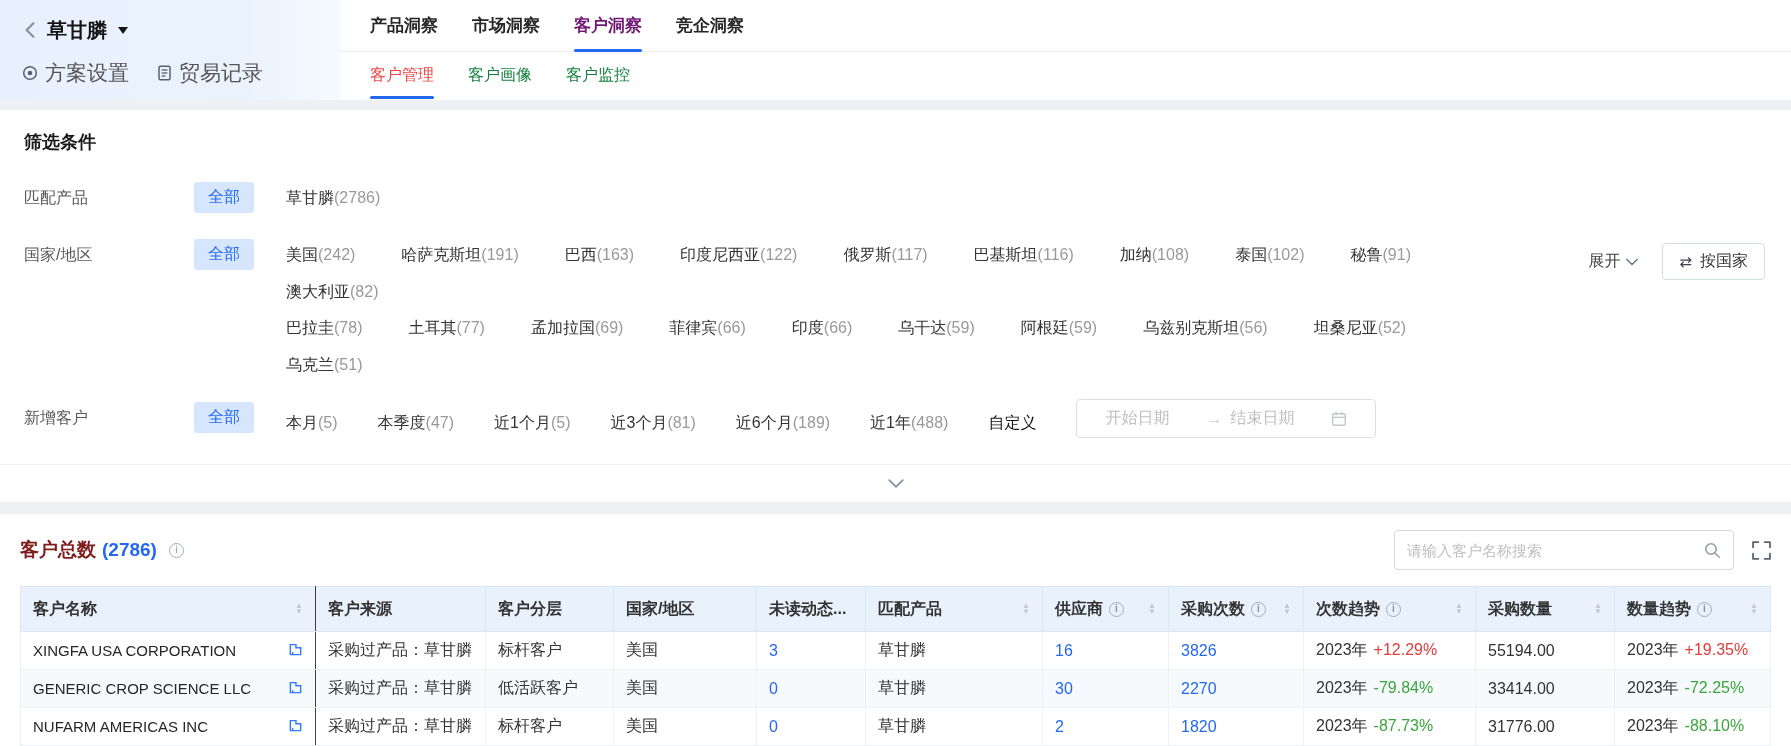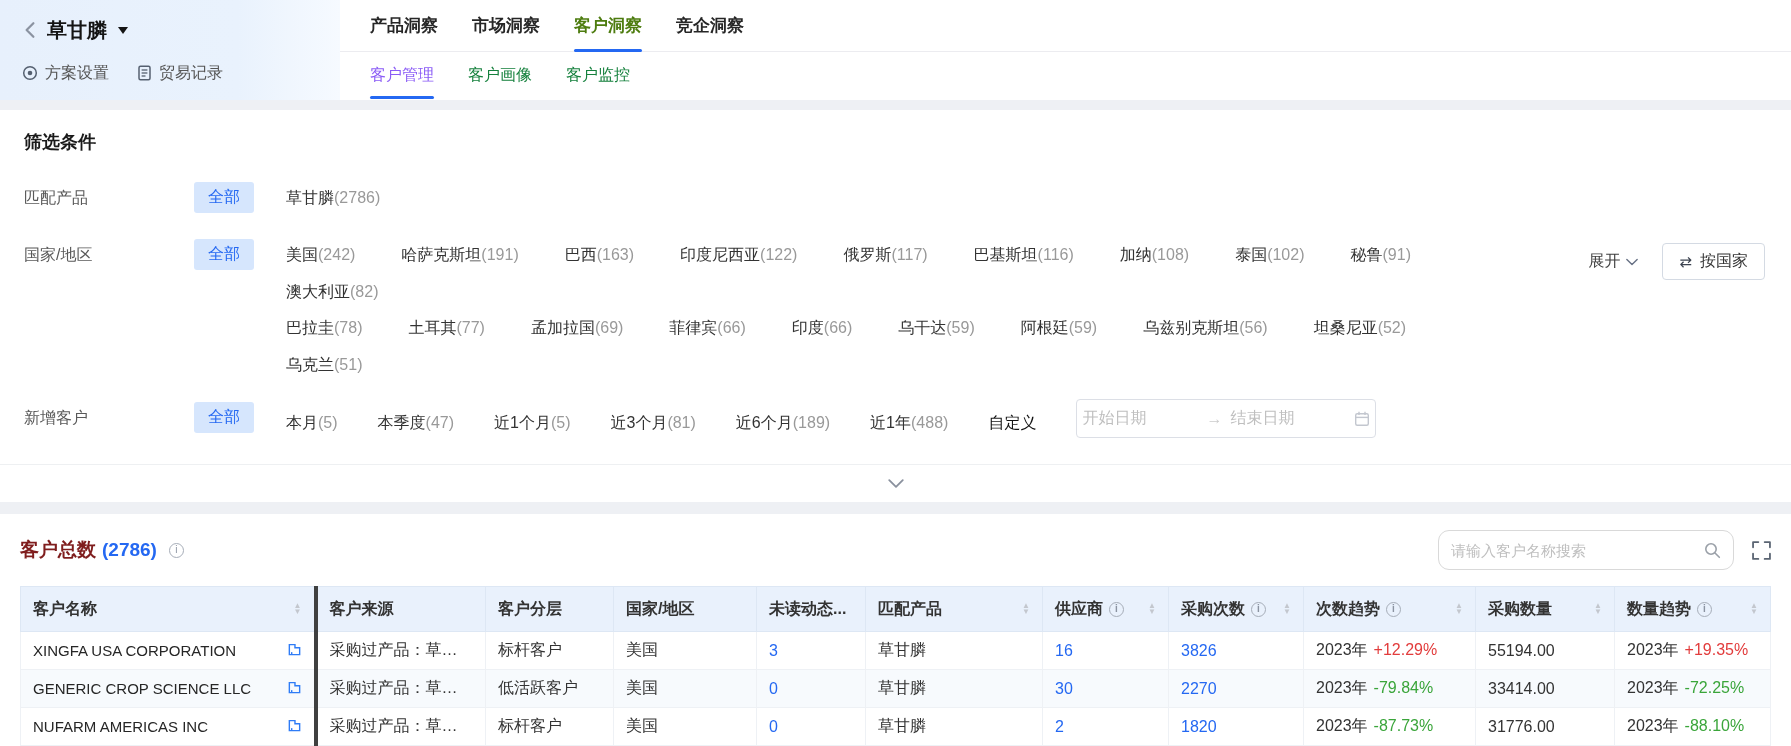--- a/index.html
+++ b/index.html
@@ -7,73 +7,73 @@
     font-family:"Liberation Sans","DejaVu Sans",sans-serif;color:#333;font-size:16px}
 
   
   .topbar{display:flex;height:100px;background:#fff}
   .topbar-left{width:340px;flex:none;background:linear-gradient(90deg,#e7f0fc 0%,#e9f2fd 70%,#f6faff 100%);padding:10px 0 0 22px}
   .tl-row1{display:flex;align-items:center;height:40px;gap:9px}
   .back-btn{display:flex;align-items:center;cursor:pointer}
   .product-name{font-size:20px;font-weight:700;color:#141414}
   .caret-down{width:0;height:0;border:5px solid transparent;border-top:7px solid #141414;margin-top:6px;margin-left:2px}
   .tl-row2{display:flex;align-items:center;gap:28px;height:42px;margin-top:2px}
-  .tl-link{display:flex;align-items:center;gap:7px;color:#555;font-size:16px;cursor:pointer}
+  .tl-link{display:flex;align-items:center;gap:7px;color:#555;font-size:21px;cursor:pointer}
   .topbar-right{flex:1;display:flex;flex-direction:column}
   .main-tabs{display:flex;gap:34px;padding-left:30px;height:52px;align-items:stretch;border-bottom:1px solid #ececf0}
   .main-tab{display:flex;align-items:center;font-size:17px;font-weight:700;color:#262626;position:relative;cursor:pointer}
-  .main-tab.active{color:#4d7c0f}
+  .main-tab.active{color:#701a75}
   .main-tab.active::after{content:"";position:absolute;left:0;right:0;bottom:-1px;height:3px;background:#2468f2;border-radius:2px}
   .sub-tabs{display:flex;gap:34px;padding-left:30px;height:47px;align-items:stretch}
   .sub-tab{display:flex;align-items:center;font-size:16px;color:#15803d;position:relative;cursor:pointer}
-  .sub-tab.active{color:#8b5cf6}
+  .sub-tab.active{color:#ef4444}
   .sub-tab.active::after{content:"";position:absolute;left:0;right:0;bottom:0;height:3px;background:#2468f2;border-radius:2px}
 
   
   .filter-card{background:#fff;margin-top:10px;padding:20px 24px 0;position:relative}
   .filter-title{font-size:18px;font-weight:700;color:#1a1a1a;margin-bottom:28px}
   .filter-row{display:flex;align-items:flex-start;margin-bottom:26px;position:relative}
   .filter-label{width:170px;flex:none;color:#595959;padding-top:6px}
   .chip-all{flex:none;background:#d6e6fd;color:#2468f2;padding:5px 14px;border-radius:3px;margin-right:32px;cursor:pointer}
   .opt-wrap{flex:1;padding-top:6px}
   .opt-line{display:flex;flex-wrap:wrap;column-gap:46px;row-gap:16px}
   .opt-line + .opt-line{margin-top:15px}
   .opt{cursor:pointer;white-space:nowrap}
   .opt .cnt{color:#999}
   .country-controls{position:absolute;top:4px;right:2px;display:flex;align-items:center;gap:24px}
   .expand-link{display:flex;align-items:center;gap:6px;color:#404040;cursor:pointer}
   .by-country-btn{display:flex;align-items:center;gap:8px;border:1px solid #d4dae3;border-radius:4px;background:#fff;padding:7px 16px;font-size:16px;color:#333;cursor:pointer}
   .swap-glyph{color:#3c4350;font-size:15px}
   .nc-line{display:flex;flex-wrap:wrap;column-gap:40px;align-items:center}
   .custom-label{color:#141414;cursor:pointer}
-  .date-range{display:inline-flex;align-items:center;border:1px solid #dcdfe6;border-radius:4px;padding:8px 5px;width:300px;gap:8px;margin-top:-9px;background:#fff;cursor:text}
+  .date-range{display:inline-flex;align-items:center;border:1px solid #dcdfe6;border-radius:4px;padding:8px 28px;width:300px;gap:8px;margin-top:-9px;background:#fff;cursor:text}
   .date-ph{color:#bfbfbf;flex:1;white-space:nowrap}
   .date-arrow{color:#ccc;flex:none}
   .collapse-bar{border-top:1px solid #eef0f2;height:38px;display:flex;align-items:center;justify-content:center;margin:0 -24px;cursor:pointer}
 
   
   .table-card{background:#fff;margin-top:12px;padding:16px 20px 0;height:400px}
   .table-toolbar{display:flex;align-items:center;justify-content:space-between;margin-bottom:16px}
   .tt-left{display:flex;align-items:center;gap:6px}
   .tt-title{font-size:19px;font-weight:700;color:#7f1d1d}
   .tt-count{font-size:19px;font-weight:700;color:#2468f2}
   .tt-right{display:flex;align-items:center;gap:18px}
-  .search-box{display:flex;align-items:center;width:296px;height:40px;border:1px solid #d9d9d9;border-radius:11px;padding:12px 12px;background:#fff}
+  .search-box{display:flex;align-items:center;width:340px;height:40px;border:1px solid #d9d9d9;border-radius:4px;padding:12px 12px;background:#fff}
   .search-box input{flex:1;border:none;outline:none;font-size:15px;color:#333;font-family:inherit;background:transparent}
   .search-box input::placeholder{color:#bfbfbf}
   .info{display:inline-flex;align-items:center;justify-content:center;width:15px;height:15px;border:1px solid #a6adb8;border-radius:50%;color:#8b93a1;font-size:10px;line-height:1;margin-left:6px;flex:none;font-style:normal}
   .sort{display:inline-flex;flex-direction:column;margin-left:8px;color:#c3c7ce;font-size:8px;line-height:6px;flex:none;cursor:pointer}
 
   table{width:100%;border-collapse:collapse;table-layout:fixed;font-size:16px}
   thead th{background:#e9f1fc;height:45px;padding:0 12px;text-align:left;font-weight:700;color:#333;border:1px solid #dde7f4}
   .th-flex{display:flex;align-items:center}
   .th-flex .sort{margin-left:auto}
   tbody td{height:38px;padding:0 12px;border:1px solid #eef1f5;color:#333;white-space:nowrap;overflow:hidden;text-overflow:ellipsis}
   tbody tr:nth-child(even){background:#f7fafd}
-  td.first,th.first{border-right:4px solid #404040}
+  td.first,th.first{border-right:1px solid #404040}
   .name-cell{display:flex;}
   .cust-name{flex:1;overflow:hidden;text-overflow:ellipsis;white-space:nowrap;font-size:15px;color:#262626;cursor:pointer}
   .link{color:#2468f2;cursor:pointer}
   .trend .up{color:#e23c3c}
   .trend .down{color:#3aa53a}
   .trend-year{margin-right:6px}
   svg{display:block}
 </style>
 </head>
 <body>

